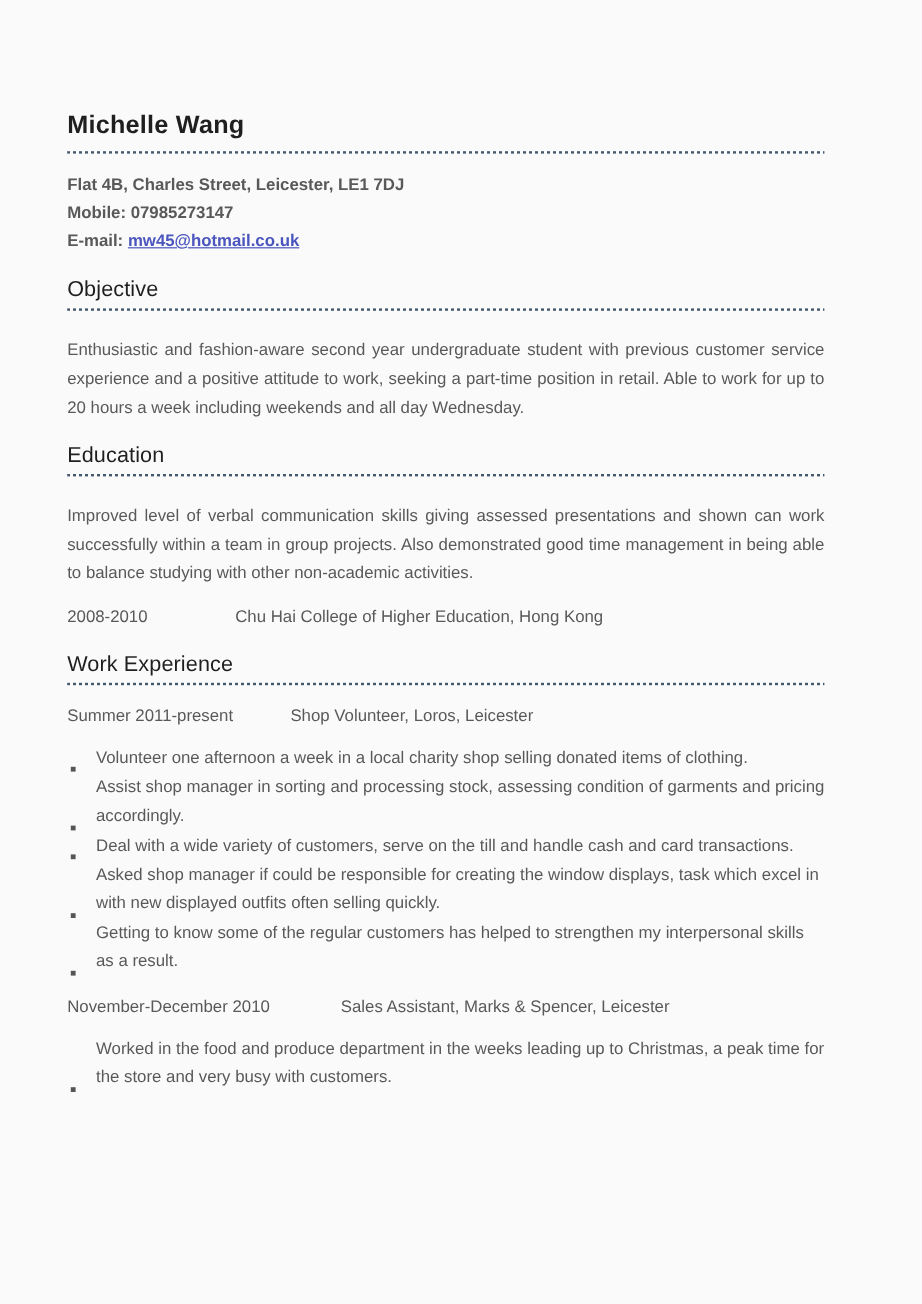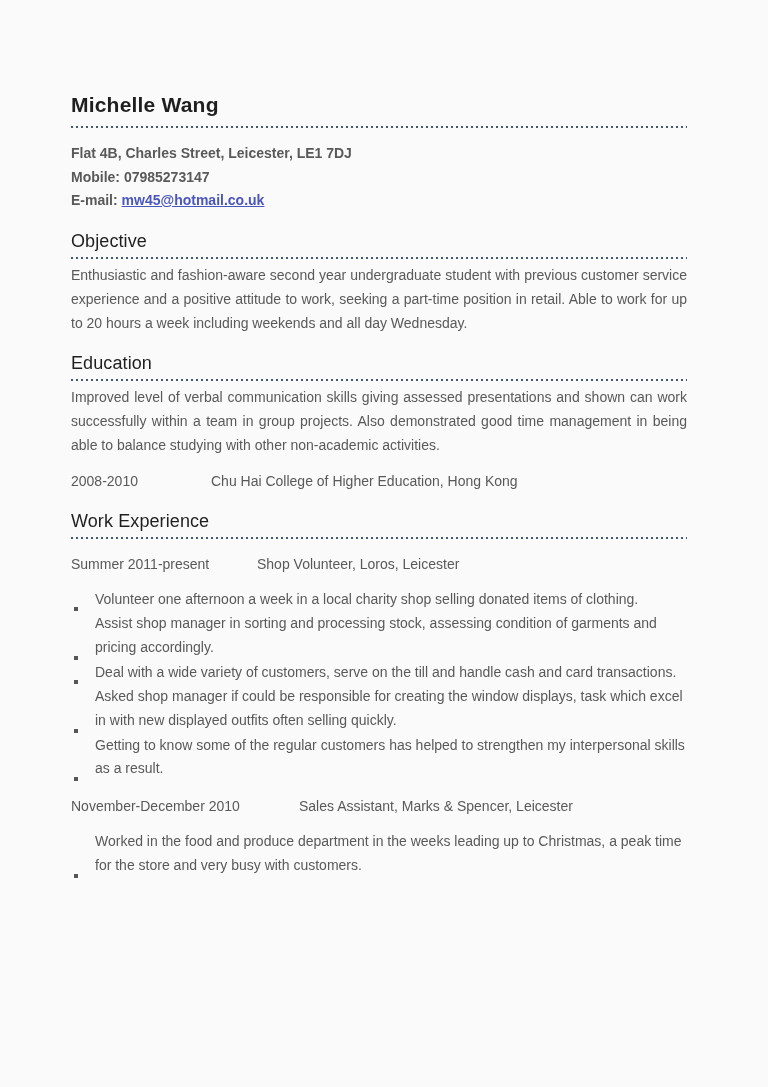--- a/index.html
+++ b/index.html
@@ -12,41 +12,41 @@
   *{margin:0;padding:0;box-sizing:border-box;}
   html,body{width:768px;}
   body{
     background:var(--page-background);
     font-family:"Liberation Sans","DejaVu Sans",sans-serif;
     color:var(--body-text);
     width:768px;height:1087px;overflow:hidden;
   }
   .page{
     width:760px;height:1087px;
-    padding:92px 73px 0 71px;
+    padding:92px 73px 0 56px;
     background:var(--page-background);
   }
   h1{
     font-size:21px;line-height:26px;font-weight:bold;
     color:var(--heading);letter-spacing:.2px;
   }
   h2{
     font-size:18px;line-height:24px;font-weight:normal;
     color:var(--heading);letter-spacing:.1px;
   }
   .rule{
     height:2px;margin-top:8px;
     background-image:repeating-linear-gradient(to right,var(--divider) 0 2px,transparent 2px 5px);
   }
   h2 + .rule{margin-top:4px;}
   .contact{margin-top:14px;font-size:14px;line-height:23.5px;font-weight:bold;}
   .contact a{color:var(--link);text-decoration:underline;}
   .sec{margin-top:16px;}
   .para{
-    margin-top:4px;font-size:14px;line-height:24px;color:var(--body-text);
+    margin-top:20px;font-size:14px;line-height:24px;color:var(--body-text);
   }
   .justify{text-align:justify;}
   .row{
     display:flex;margin-top:12px;font-size:14px;line-height:24px;
   }
   .row .dates{flex:0 0 auto;}
   .edu-row .dates{width:140px;}
   .job1 .dates{width:186px;}
   .job2 .dates{width:228px;}
   .job-row{margin-top:13px;}

